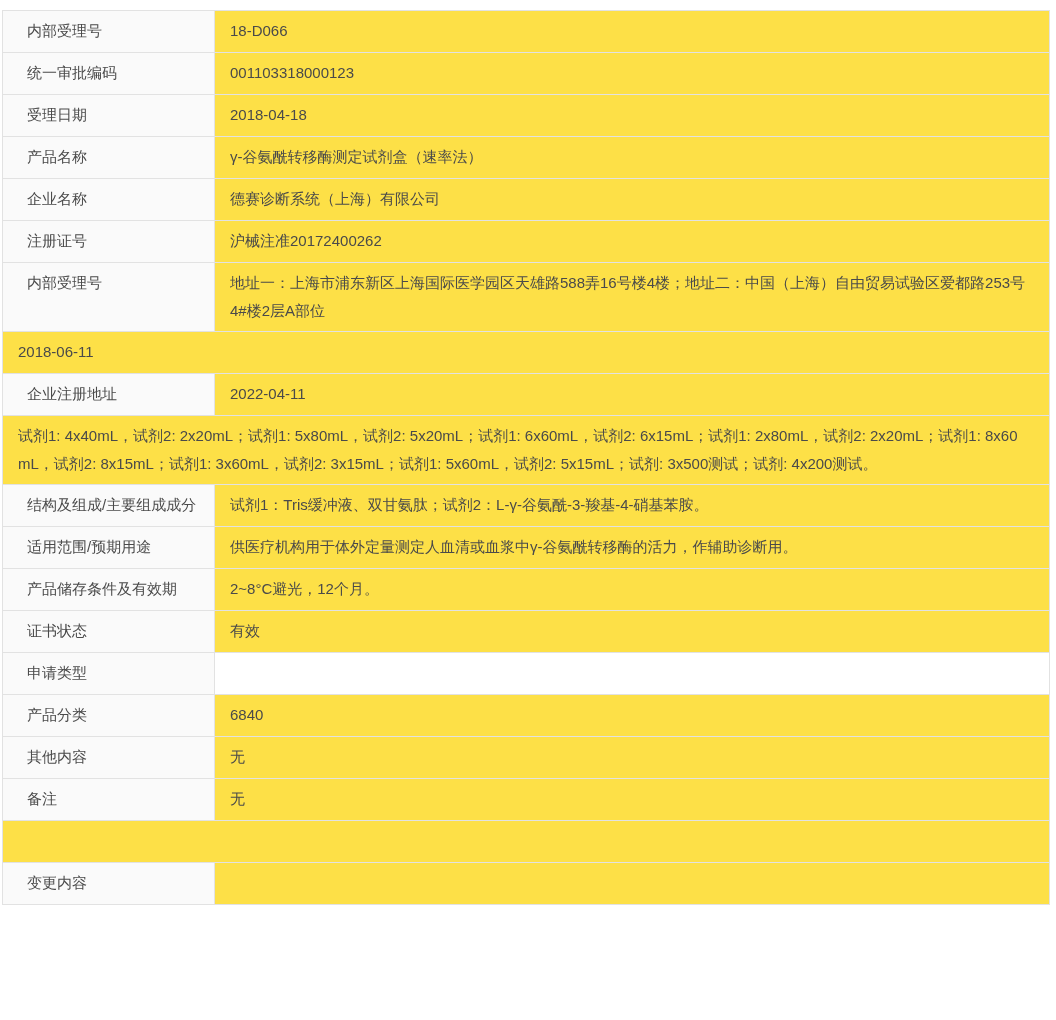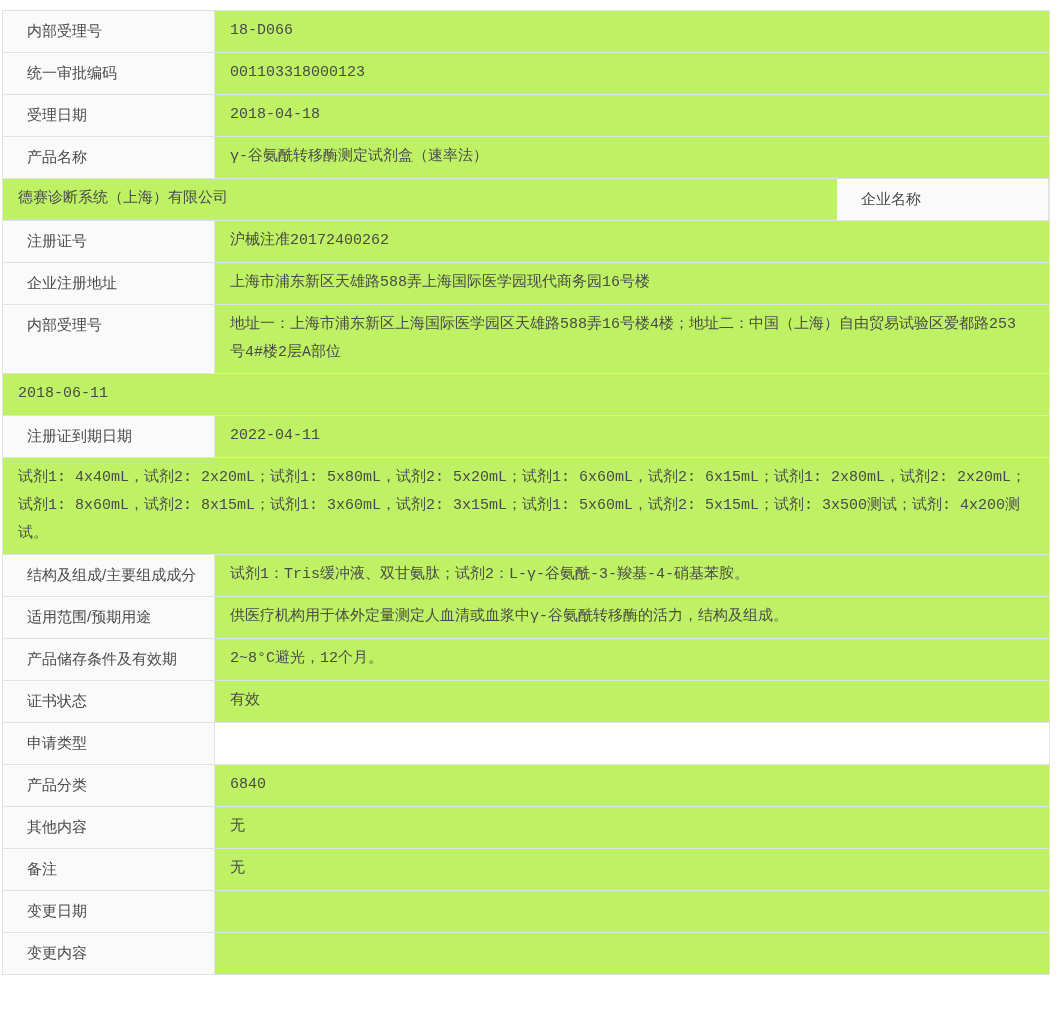--- a/index.html
+++ b/index.html
@@ -39,24 +39,23 @@
   }
   .cell.label {
     width: 212px;
     flex: 0 0 212px;
     background: #fafafa;
     border-right: 1px solid #e2e2e2;
     padding: 6px 10px 6px 24px;
   }
   .cell.value {
     flex: 1 1 auto;
-    background: #bef264;
+    background: #fde047;
     padding: 6px 22px 6px 15px;
     word-break: break-all;
-    font-family: Liberation Mono, monospace;
   }
   .cell.value > span, .cell.label > span { display: inline-block; }
   .highlight-box {
     position: absolute;
     left: -2px;
     top: 7px;
     bottom: -2px;
     width: 712px;
     border: 3px solid #dd0000;
     pointer-events: none;
@@ -98,66 +97,58 @@
   <div class="row">
     <div class="cell label">
       <span>产品名称</span>
     </div>
     <div class="cell value">
       <span>γ-谷氨酰转移酶测定试剂盒（速率法）</span>
     </div>
   </div>
 
   <div class="row">
+    <div class="cell label">
+      <span>企业名称</span>
+    </div>
     <div class="cell value">
       <span>德赛诊断系统（上海）有限公司</span>
     </div>
-    <div class="cell label">
-      <span>企业名称</span>
-    </div>
   </div>
 
   <div class="row">
     <div class="cell label">
       <span>注册证号</span>
     </div>
     <div class="cell value">
       <span>沪械注准20172400262</span>
     </div>
   </div>
 
+
+  <div class="row">
+    <div class="cell label">
+      <span>内部受理号</span>
+    </div>
+    <div class="cell value">
+      <span>地址一：上海市浦东新区上海国际医学园区天雄路588弄16号楼4楼；地址二：中国（上海）自由贸易试验区爱都路253号4#楼2层A部位</span>
+    </div>
+  </div>
+
+  <div class="row">
+    <div class="cell value">
+      <span>2018-06-11</span>
+    </div>
+  </div>
+
   <div class="row">
     <div class="cell label">
       <span>企业注册地址</span>
     </div>
     <div class="cell value">
-      <span>上海市浦东新区天雄路588弄上海国际医学园现代商务园16号楼</span>
-    </div>
-  </div>
-
-  <div class="row">
-    <div class="cell label">
-      <span>内部受理号</span>
-    </div>
-    <div class="cell value">
-      <span>地址一：上海市浦东新区上海国际医学园区天雄路588弄16号楼4楼；地址二：中国（上海）自由贸易试验区爱都路253号4#楼2层A部位</span>
-    </div>
-  </div>
-
-  <div class="row">
-    <div class="cell value">
-      <span>2018-06-11</span>
-    </div>
-  </div>
-
-  <div class="row">
-    <div class="cell label">
-      <span>注册证到期日期</span>
-    </div>
-    <div class="cell value">
       <span>2022-04-11</span>
     </div>
   </div>
 
   <div class="row">
     <div class="cell value">
       <span>试剂1: 4x40mL，试剂2: 2x20mL；试剂1: 5x80mL，试剂2: 5x20mL；试剂1: 6x60mL，试剂2: 6x15mL；试剂1: 2x80mL，试剂2: 2x20mL；试剂1: 8x60mL，试剂2: 8x15mL；试剂1: 3x60mL，试剂2: 3x15mL；试剂1: 5x60mL，试剂2: 5x15mL；试剂: 3x500测试；试剂: 4x200测试。</span>
     </div>
   </div>
 
@@ -168,21 +159,21 @@
     <div class="cell value">
       <span>试剂1：Tris缓冲液、双甘氨肽；试剂2：L-γ-谷氨酰-3-羧基-4-硝基苯胺。</span>
     </div>
   </div>
 
   <div class="row">
     <div class="cell label">
       <span>适用范围/预期用途</span>
     </div>
     <div class="cell value">
-      <span>供医疗机构用于体外定量测定人血清或血浆中γ-谷氨酰转移酶的活力，结构及组成。</span>
+      <span>供医疗机构用于体外定量测定人血清或血浆中γ-谷氨酰转移酶的活力，作辅助诊断用。</span>
     </div>
   </div>
 
   <div class="row">
     <div class="cell label">
       <span>产品储存条件及有效期</span>
     </div>
     <div class="cell value">
       <span>2~8°C避光，12个月。</span>
     </div>
@@ -224,23 +215,20 @@
   <div class="row">
     <div class="cell label">
       <span>备注</span>
     </div>
     <div class="cell value">
       <span>无</span>
     </div>
   </div>
 
   <div class="row">
-    <div class="cell label">
-      <span>变更日期</span>
-    </div>
     <div class="cell value">
       <span></span>
     </div>
   </div>
 
   <div class="row">
     <div class="cell label">
       <span>变更内容</span>
     </div>
     <div class="cell value">

